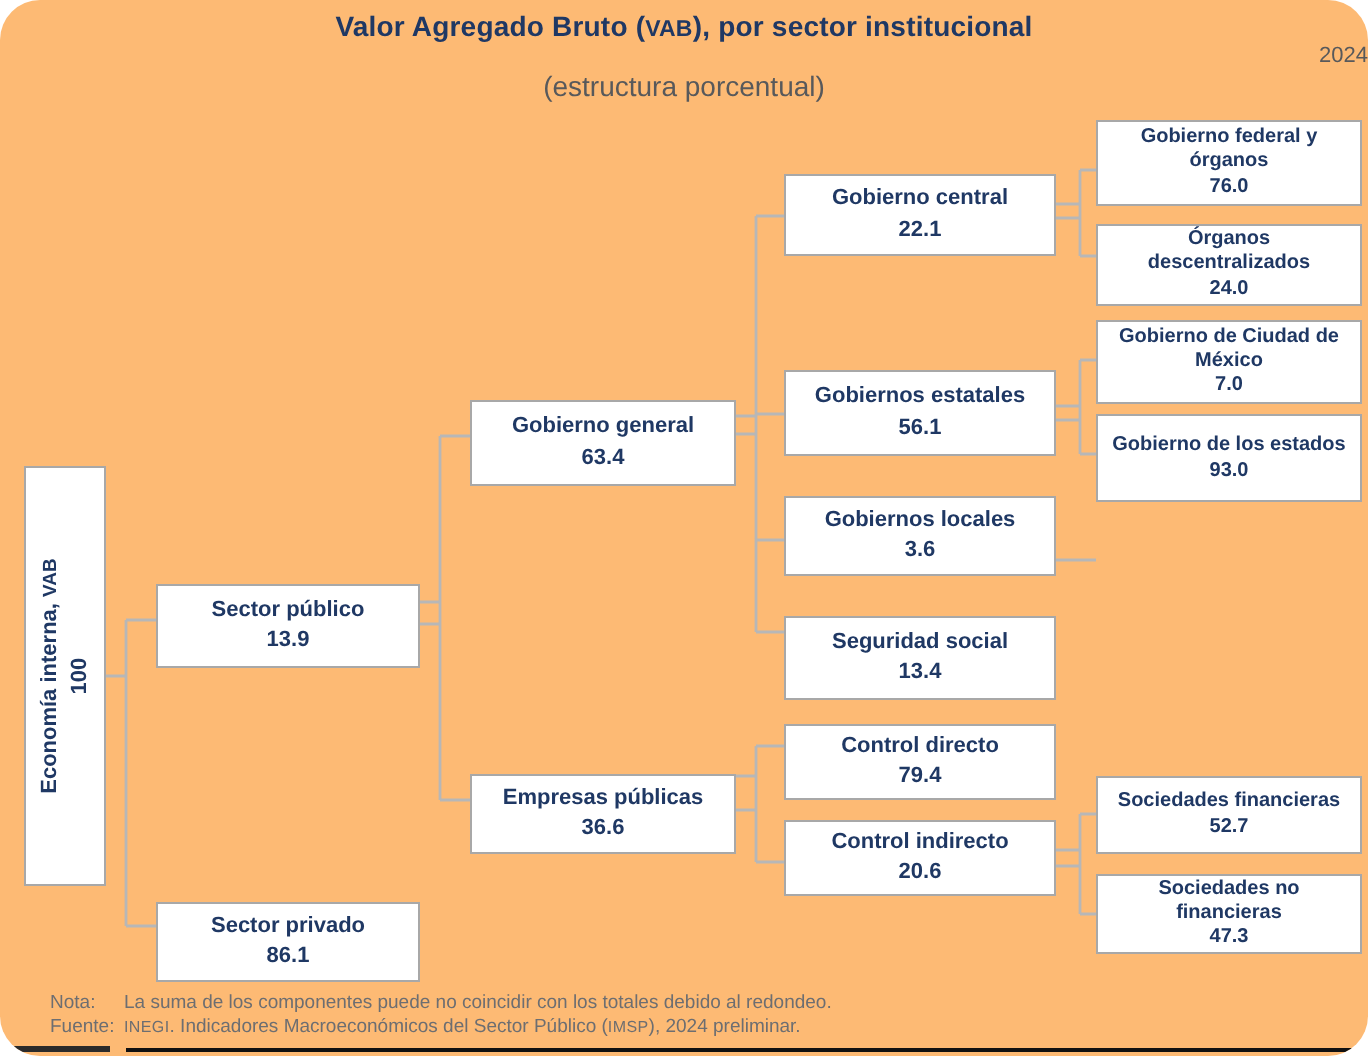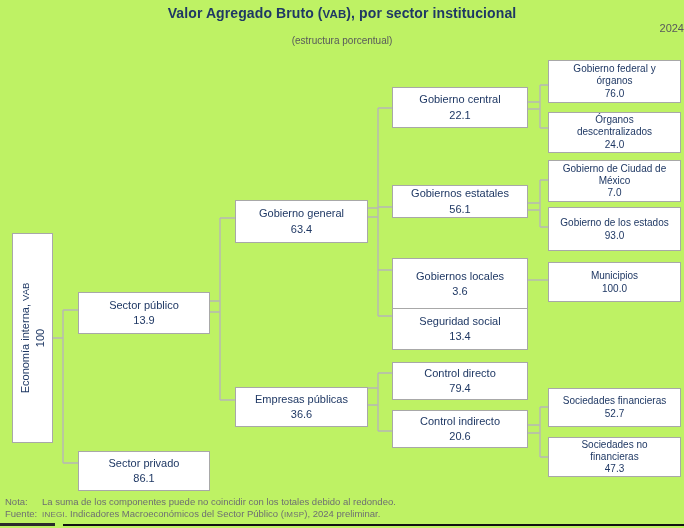--- a/index.html
+++ b/index.html
@@ -1,48 +1,49 @@
 <!DOCTYPE html>
 <html><head>
 <meta charset="utf-8">
 <style>
   html,body{margin:0;padding:0;background:#ffffff;}
   #canvas{
-    position:relative;width:684px;height:528px;background:#bef264;overflow:hidden;
+    position:relative;width:684px;height:528px;background:#fdba74;overflow:hidden;
     font-family:"Liberation Sans", sans-serif;
+    border-radius:20px;
   }
   
   .hdr{position:absolute;left:0;width:100%;text-align:center;color:#1F3864;}
   .title{top:5px;font-size:14px;font-weight:bold;letter-spacing:0.1px;}
   .title .acr{font-size:11.5px;}
   .year{top:22px;font-size:11px;color:#58595B;font-weight:normal;text-align:right;}
-  .subtitle{top:35px;font-size:10px;color:#58595B;font-weight:normal;}
+  .subtitle{top:35px;font-size:14px;color:#58595B;font-weight:normal;}
   
   .links{position:absolute;left:0;top:0;}
   
   .node{
     position:absolute;background:#ffffff;border:1.5px solid #A8A8A8;
     display:flex;flex-direction:column;align-items:center;justify-content:center;
-    text-align:center;color:#1F3864;font-weight:normal;box-sizing:border-box;
+    text-align:center;color:#1F3864;font-weight:bold;box-sizing:border-box;
   }
   .nlabel{font-size:11px;line-height:1.2;white-space:pre-line;}
   .nvalue{font-size:11px;line-height:1.2;margin-top:2px;}
   .node.sm .nlabel, .node.sm .nvalue{font-size:10px;line-height:1.18;margin-top:1px;}
   .node.sm .nlabel{margin-top:0;}
   
   .node.root .rot{
     position:absolute;left:50%;top:50%;width:206px;
     transform:translate(-50%,-50%) rotate(-90deg);
     text-align:center;
   }
   .node.root .nlabel{display:block;}
   .node.root .acr{font-size:9.5px;}
   
   .foot{position:absolute;left:5px;font-size:9.5px;color:#6D6E71;white-space:nowrap;}
-  .foot .flabel{display:inline-block;width:37px;}
+  .foot .flabel{display:inline-block;width:37px;margin-left:20px;}
   .foot .sc{font-size:8px;letter-spacing:0.2px;text-align:center;}
   .rule{position:absolute;}
   .rule.left{left:0;top:523px;width:55px;height:3px;background:#2b2b2b;}
   .rule.right{left:63px;top:524px;width:621px;height:2px;background:#111111;}
 </style>
 </head>
 <body>
 
 <div id="canvas">
 
@@ -93,25 +94,25 @@
   </div>
   <div class="node" style="left:235px;top:387px;width:133px;height:40px">
     <div class="nlabel">Empresas públicas</div>
     <div class="nvalue">36.6</div>
   </div>
 
   <div class="node" style="left:392px;top:87px;width:136px;height:41px">
     <div class="nlabel">Gobierno central</div>
     <div class="nvalue">22.1</div>
   </div>
-  <div class="node" style="left:392px;top:185px;width:136px;height:33px">
+  <div class="node" style="left:392px;top:185px;width:136px;height:43px">
     <div class="nlabel">Gobiernos estatales</div>
     <div class="nvalue">56.1</div>
   </div>
-  <div class="node" style="left:392px;top:258px;width:136px;height:52px">
+  <div class="node" style="left:392px;top:248px;width:136px;height:40px">
     <div class="nlabel">Gobiernos locales</div>
     <div class="nvalue">3.6</div>
   </div>
   <div class="node" style="left:392px;top:308px;width:136px;height:42px">
     <div class="nlabel">Seguridad social</div>
     <div class="nvalue">13.4</div>
   </div>
   <div class="node" style="left:392px;top:362px;width:136px;height:38px">
     <div class="nlabel">Control directo</div>
     <div class="nvalue">79.4</div>
@@ -133,24 +134,20 @@
   </div>
   <div class="node sm" style="left:548px;top:160px;width:133px;height:42px">
     <div class="nlabel">Gobierno de Ciudad de
 México</div>
     <div class="nvalue">7.0</div>
   </div>
   <div class="node sm" style="left:548px;top:207px;width:133px;height:44px">
     <div class="nlabel">Gobierno de los estados</div>
     <div class="nvalue">93.0</div>
   </div>
-  <div class="node sm" style="left:548px;top:262px;width:133px;height:40px">
-    <div class="nlabel">Municipios</div>
-    <div class="nvalue">100.0</div>
-  </div>
   <div class="node sm" style="left:548px;top:388px;width:133px;height:39px">
     <div class="nlabel">Sociedades financieras</div>
     <div class="nvalue">52.7</div>
   </div>
   <div class="node sm" style="left:548px;top:437px;width:133px;height:40px">
     <div class="nlabel">Sociedades no
 financieras</div>
     <div class="nvalue">47.3</div>
   </div>
 

